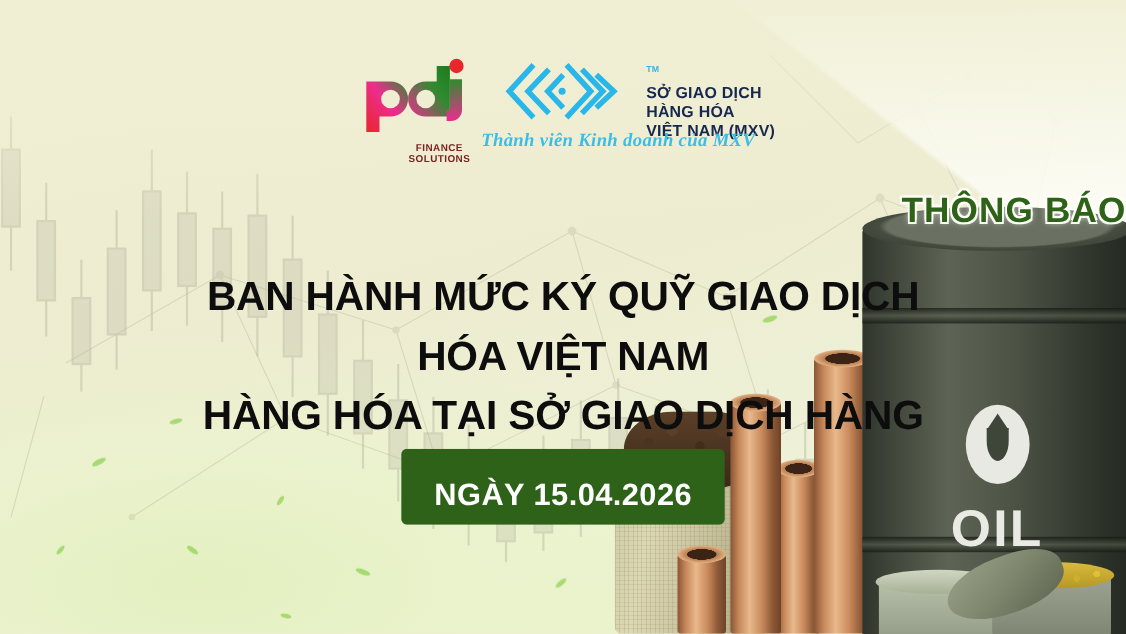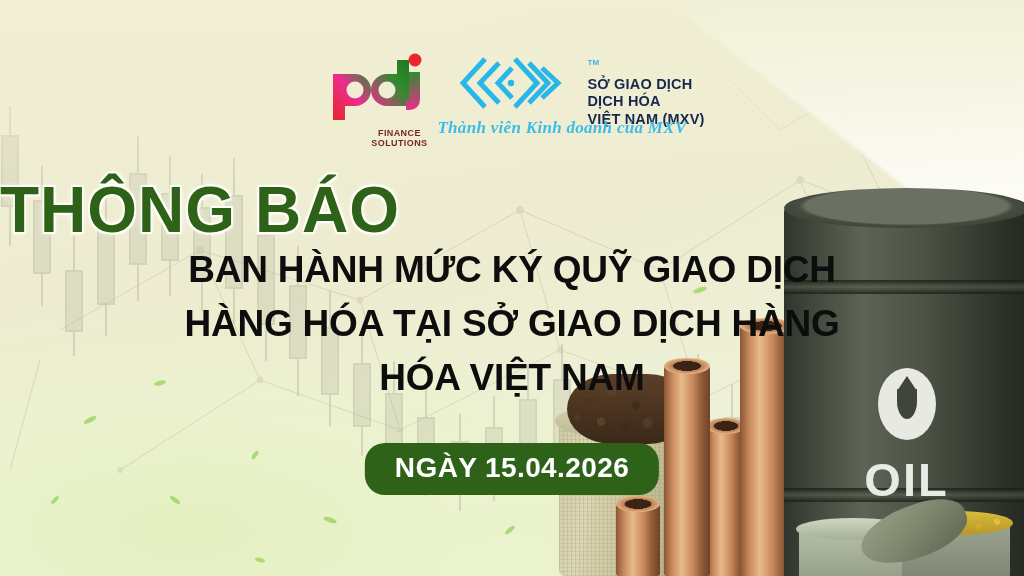--- a/index.html
+++ b/index.html
@@ -193,45 +193,45 @@
     font-family:"Liberation Serif", serif;
     font-style:italic; font-weight:700;
     font-size:17px; color:#3cbde8;
     letter-spacing:.3px;
     padding-left:100px;
   }
 
   
   .thongbao {
     position:absolute; top:173px; left:0; right:0;
-    text-align:left;
-    font-size:64px; font-weight:700; letter-spacing:1px;
+    text-align:right;
+    font-size:32px; font-weight:700; letter-spacing:1px;
     color:#2e6218;
     text-shadow:
       -1.6px -1.6px 0 rgba(255,255,250,.95),
        1.6px -1.6px 0 rgba(255,255,250,.95),
       -1.6px  1.6px 0 rgba(255,255,250,.95),
        1.6px  1.6px 0 rgba(255,255,250,.95),
        0 0 7px rgba(255,255,250,.9);
   }
   .headline {
     position:absolute; top:243px; left:50%; transform:translateX(-50%);
     width:760px; text-align:center;
     font-size:37px; font-weight:700; line-height:1.46;
     color:#0d0d0d; letter-spacing:-.2px;
   }
   .headline .ln { display:block; white-space:nowrap; }
 
   .date-badge {
-    position:absolute; top:443px; left:50%; transform:translateX(-50%);
+    position:absolute; top:408px; left:50%; transform:translateX(-50%);
     background:#2e6218;
     color:#ffffff;
     font-size:28px; font-weight:700; letter-spacing:.4px;
-    padding:9px 30px 11px;
-    border-radius:20px;
+    padding:26px 30px 11px;
+    border-radius:5px;
     white-space:nowrap;
   }
 </style>
 </head>
 <body>
 
 <div id="poster">
 
   <div class="bg-base"></div>
 
@@ -414,31 +414,31 @@
           <polyline points="53,12 39,27 53,42"></polyline>
           <polyline points="56,3 78,27 56,51"></polyline>
           <polyline points="70,7 89,27 70,47"></polyline>
           <polyline points="83,12 99,27 83,42"></polyline>
         </g>
         <circle cx="52" cy="27" r="3.2" fill="#29b6e8"></circle>
       </svg>
       <div class="mxv-names">
         <span class="mxv-tm">TM</span>
         <div>SỞ GIAO DỊCH</div>
-        <div>DỊCH HÓA</div>
+        <div>HÀNG HÓA</div>
         <div>VIỆT NAM (MXV)</div>
       </div>
     </div>
   </div>
 
   <div class="mxv-tagline">Thành viên Kinh doanh của MXV</div>
 
   <div class="thongbao">THÔNG BÁO</div>
 
   <div class="headline">
     <span class="ln">BAN HÀNH MỨC KÝ QUỸ GIAO DỊCH</span>
+    <span class="ln">HÓA VIỆT NAM</span>
     <span class="ln">HÀNG HÓA TẠI SỞ GIAO DỊCH HÀNG</span>
-    <span class="ln">HÓA VIỆT NAM</span>
   </div>
 
   <div class="date-badge">NGÀY 15.04.2026</div>
 
 </div>
 
 </body></html>

